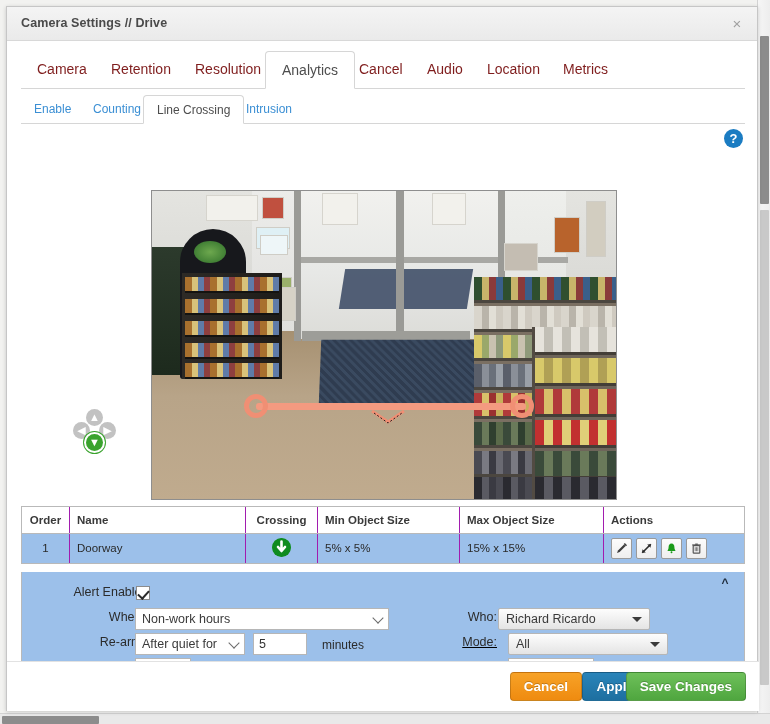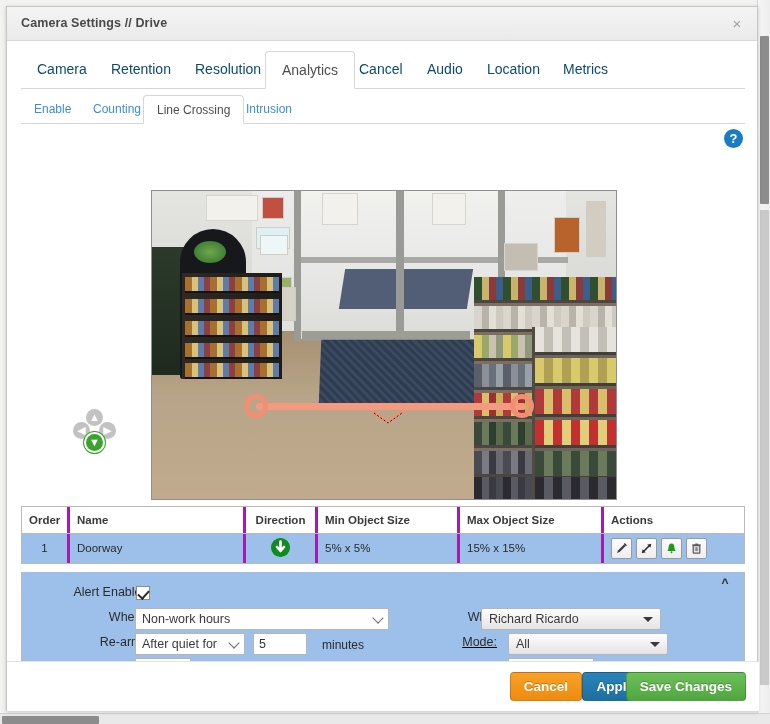--- a/index.html
+++ b/index.html
@@ -85,21 +85,21 @@
   }
   .tabstrip .rule {
     position: absolute; left: 14px; bottom: 0;
     width: 724px; height: 1px; background: #d6d6d6;
   }
   .tab {
     position: absolute; top: 0;
     height: 38px; line-height: 36px;
     padding: 0 16px;
     font-size: 14px;
-    color: #0c4a6e;
+    color: #7f1d1d;
     cursor: pointer;
     white-space: nowrap;
   }
   .tab.active {
     color: #4d4d4d;
     background: #ffffff;
     border: 1px solid #d6d6d6;
     border-bottom: 1px solid #ffffff;
     border-radius: 4px 4px 0 0;
     z-index: 3;
@@ -307,21 +307,21 @@
   }
   .trow { display: flex; }
   .thead .tcell {
     background: #ffffff;
     color: #3a3a3a;
     font-weight: 600;
     height: 26px; line-height: 26px;
   }
   .tcell {
     padding: 0 7px;
-    border-right: 3px solid #a21caf;
+    border-right: 1px solid #a21caf;
     overflow: hidden; white-space: nowrap;
   }
   .tcell:last-child { border-right: none; }
   .thead { border-bottom: 1px solid #b9b9b9; }
   .tbody .trow.selected { background: #9cc0ea; }
   .tbody .tcell {
     height: 29px; line-height: 29px;
     color: #2a2a2a;
   }
   .c-order { width: 48px; text-align: center; }
@@ -578,21 +578,21 @@
         <div class="dirbtn up">▲</div>
         <div class="dirbtn left">◀</div>
         <div class="dirbtn right">▶</div>
         <div class="dirbtn down sel">▼</div>
       </div>
 
       <div class="table">
         <div class="trow thead">
           <div class="tcell c-order">Order</div>
           <div class="tcell c-name">Name</div>
-          <div class="tcell c-dir">Direction</div>
+          <div class="tcell c-dir">Crossing</div>
           <div class="tcell c-min">Min Object Size</div>
           <div class="tcell c-max">Max Object Size</div>
           <div class="tcell c-act">Actions</div>
         </div>
         <div class="tbody">
           <div class="trow selected">
             <div class="tcell c-order">1</div>
             <div class="tcell c-name">Doorway</div>
             <div class="tcell c-dir">
               <span class="dir-icon">
@@ -666,21 +666,21 @@
         <span class="unit" style="position:absolute; left:291px; top:66px;">minutes</span>
 
         <div class="frow" style="left:0px; top:88px; width:130px; justify-content:flex-end;">
           <span class="flabel">Max Per Hour:</span>
         </div>
         <input class="txtinput" style="position: absolute; left: 113px; top: 86px; width: 56px; height: 22px;" value="10">
 
         <div class="frow" style="left:400px; top:38px; width:82px; justify-content:flex-end;">
           <span class="flabel">Who:</span>
         </div>
-        <div class="selg" style="position:absolute; left:459px; top:36px; width:180px;">
+        <div class="selg" style="position:absolute; left:476px; top:36px; width:152px;">
           <span>Richard Ricardo</span>
           <span class="tri"></span>
         </div>
 
         <div class="frow" style="left:400px; top:63px; width:82px; justify-content:flex-end;text-decoration:underline;">
           <span class="flabel">Mode:</span>
         </div>
         <div class="selg" style="position:absolute; left:486px; top:61px; width:160px;">
           <span>All</span>
           <span class="tri"></span>

